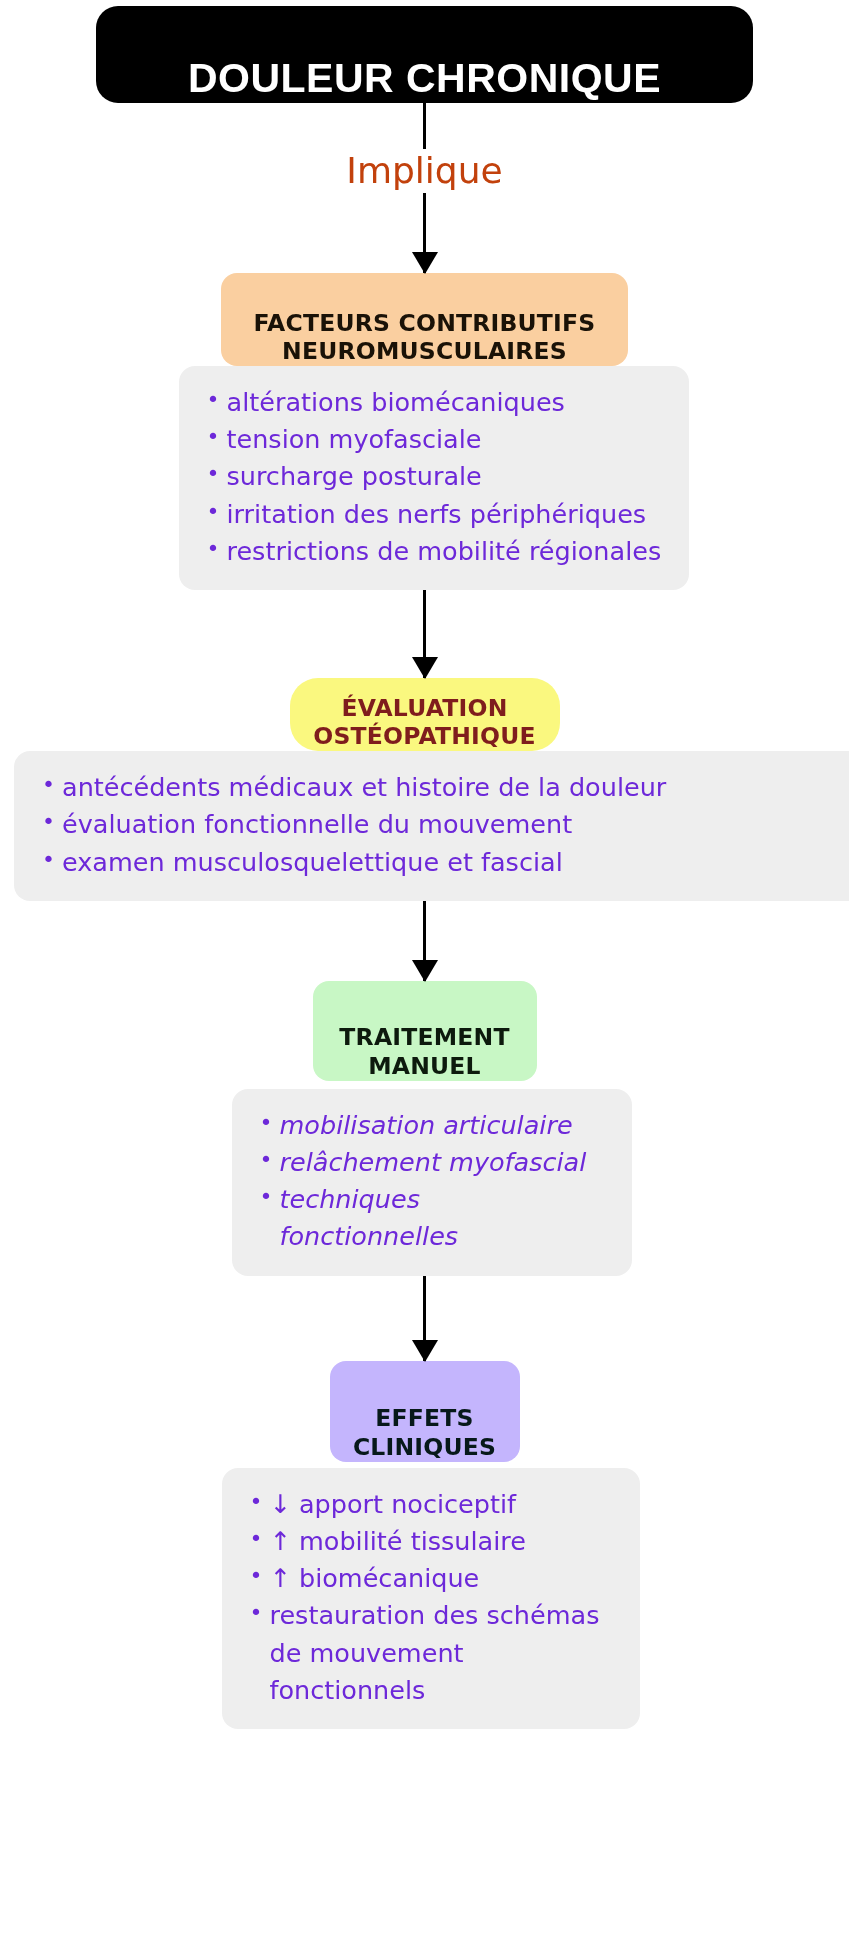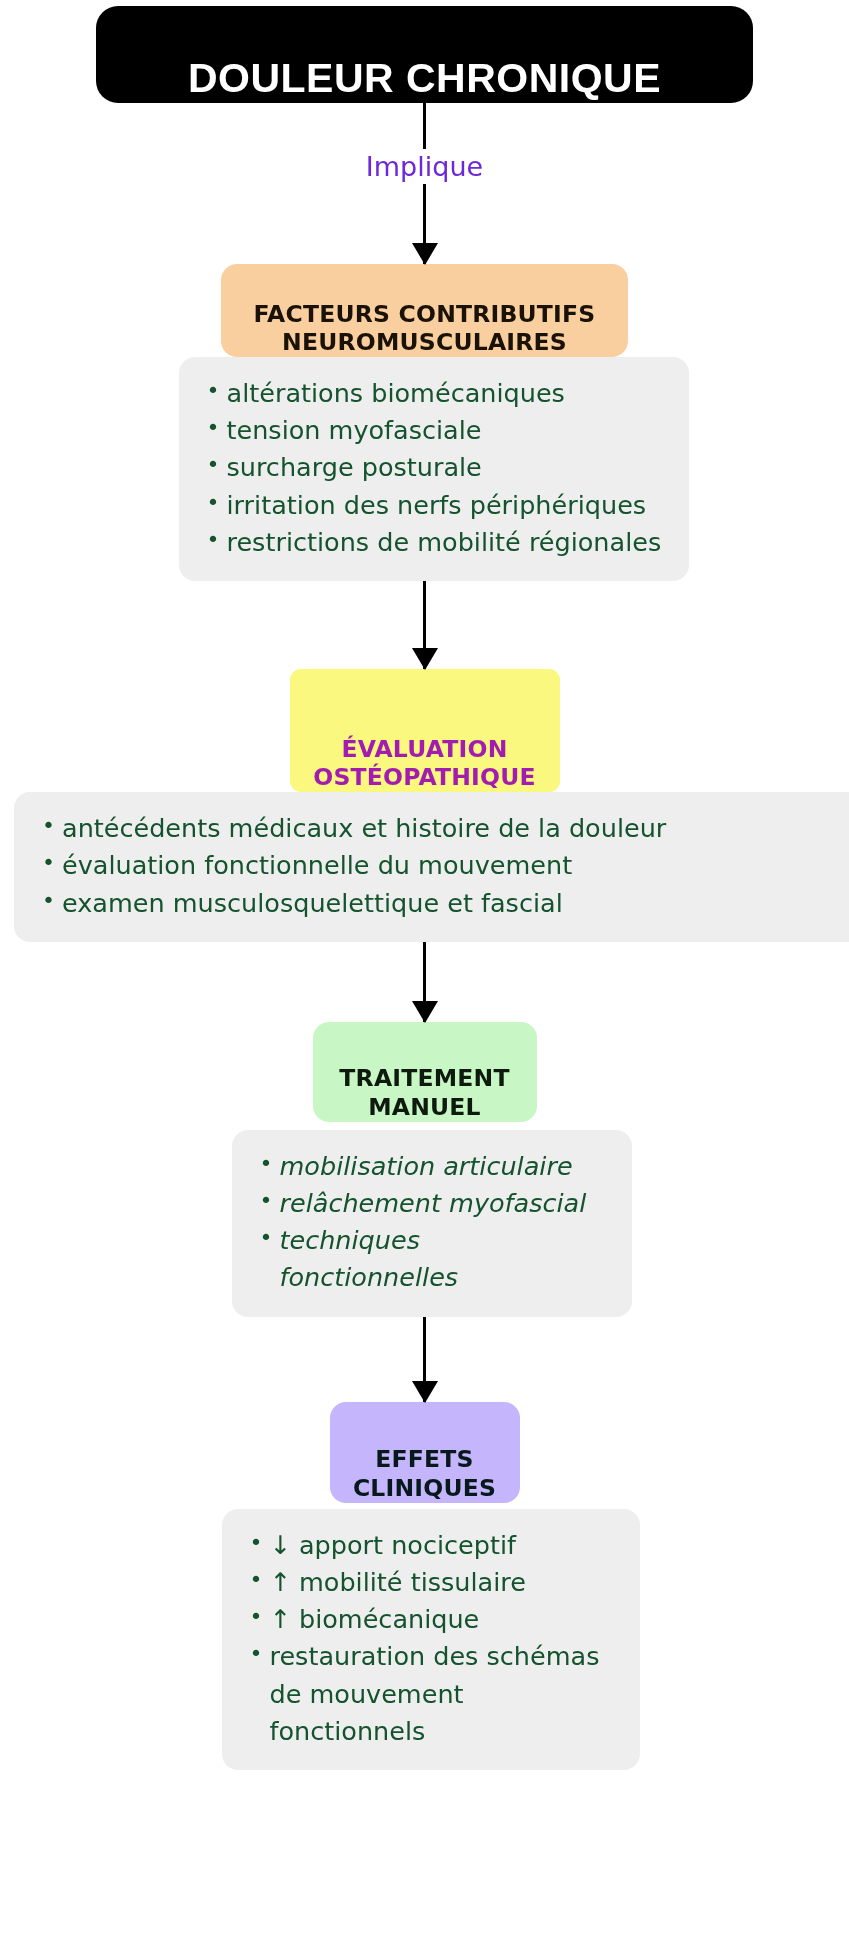--- a/index.html
+++ b/index.html
@@ -55,25 +55,25 @@
     background: #facfa0;
     color: #1a1207;
     width: 407px;
     height: 93px;
     font-size: 23.5px;
     border-radius: 16px;
   }
 
   .node-yellow {
     background: #faf87f;
-    color: #a21caf;
+    color: #7f1d1d;
     width: 270px;
-    height: 123px;
-    font-size: 23.5px;
-    border-radius: 11px;
+    height: 73px;
+    font-size: 23.5px;
+    border-radius: 28px;
   }
 
   .node-green {
     background: #c8f7c5;
     color: #0d1a0d;
     width: 224px;
     height: 100px;
     font-size: 23.5px;
     border-radius: 16px;
   }
@@ -90,21 +90,21 @@
   .node-line { display: block; }
 
   
   .panel {
     box-sizing: border-box;
     background: #eeeeee;
     border-radius: 16px;
     padding: 18px 26px 20px 26px;
     font-size: 25.5px;
     line-height: 1.46;
-    color: #14532d;
+    color: #6d28d9;
     font-family: "DejaVu Sans", sans-serif;
   }
   .panel-w1 { width: 510px; margin-left: 18px; }
   .panel-w2 { width: 849px; margin-left: 28px; }
   .panel-w3 { width: 400px; margin-left: 14px; font-style: italic; }
   .panel-w4 { width: 418px; margin-left: 12px; }
 
   .panel ul {
     margin: 0;
     padding: 0;
@@ -151,22 +151,22 @@
   }
 
   
   .c-title-top   { height: 46px; }
   .c-title-bot   { height: 80px; }
   .c-to-yellow   { height: 88px; }
   .c-to-green    { height: 80px; }
   .c-to-cyan     { height: 85px; }
 
   .edge-label {
-    font-size: 27px;
-    color: #6d28d9;
+    font-size: 36px;
+    color: #c2410c;
     font-family: "DejaVu Sans", sans-serif;
     line-height: 1;
     padding: 4px 0;
   }
   .spacer-6 { height: 6px; }
   .spacer-8 { height: 8px; }
 </style>
 </head>
 <body>
 

